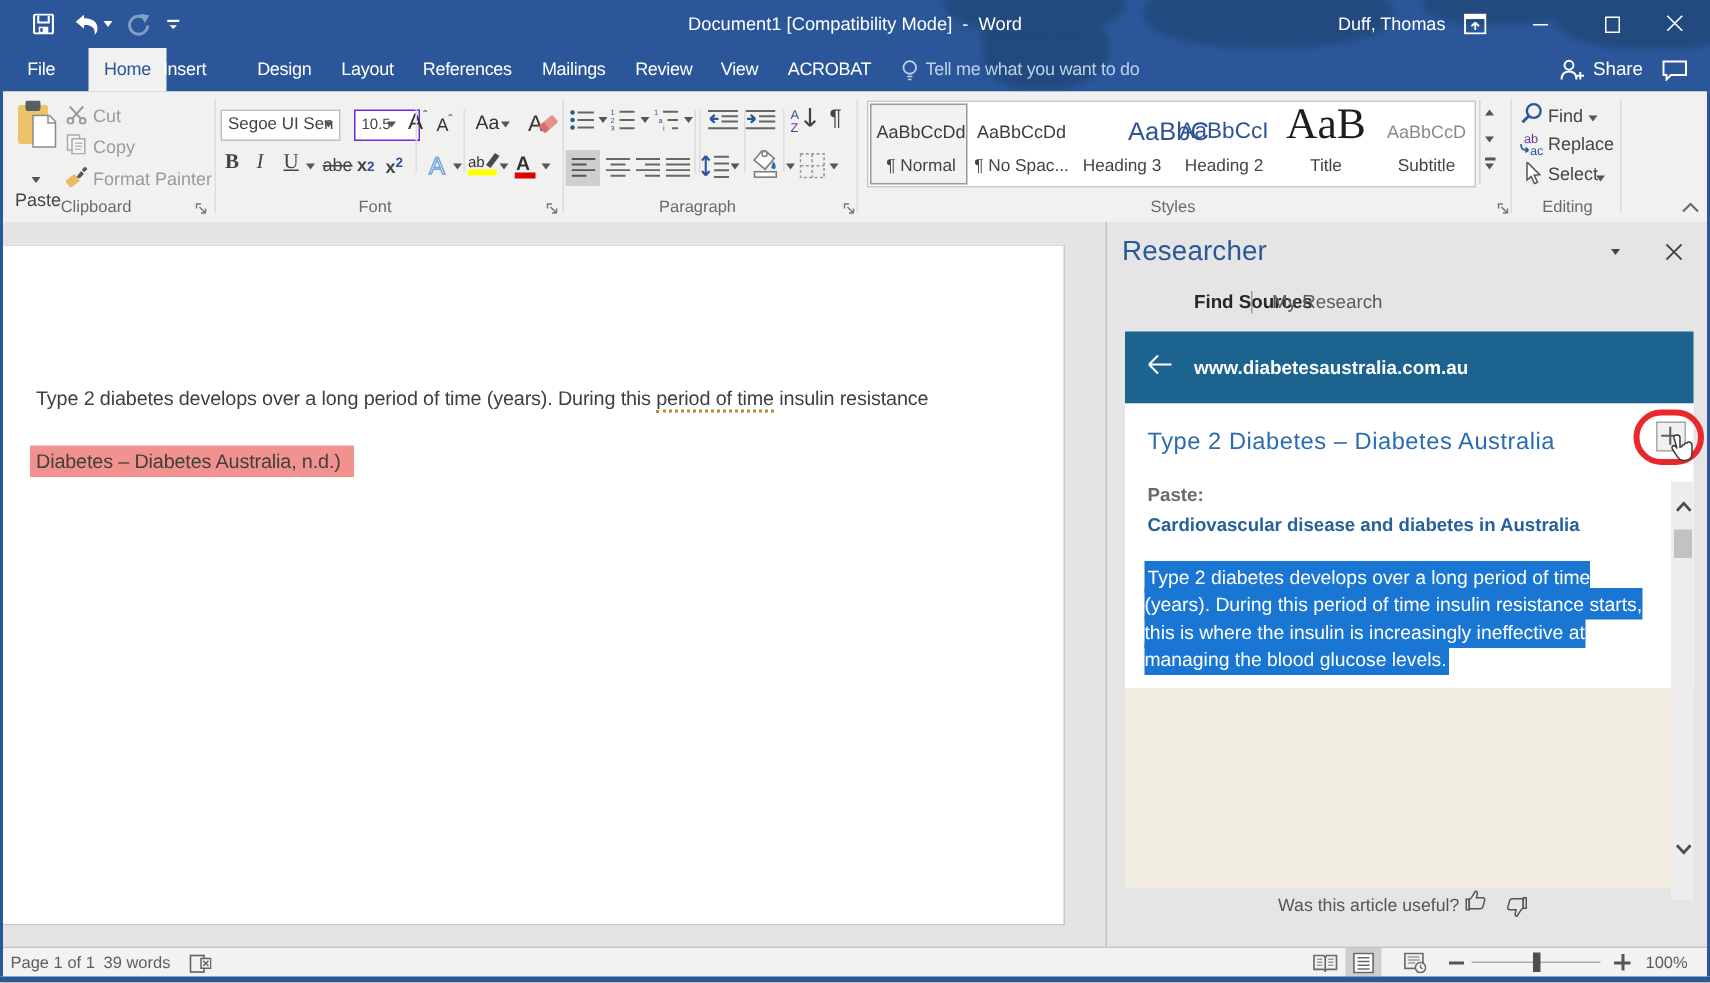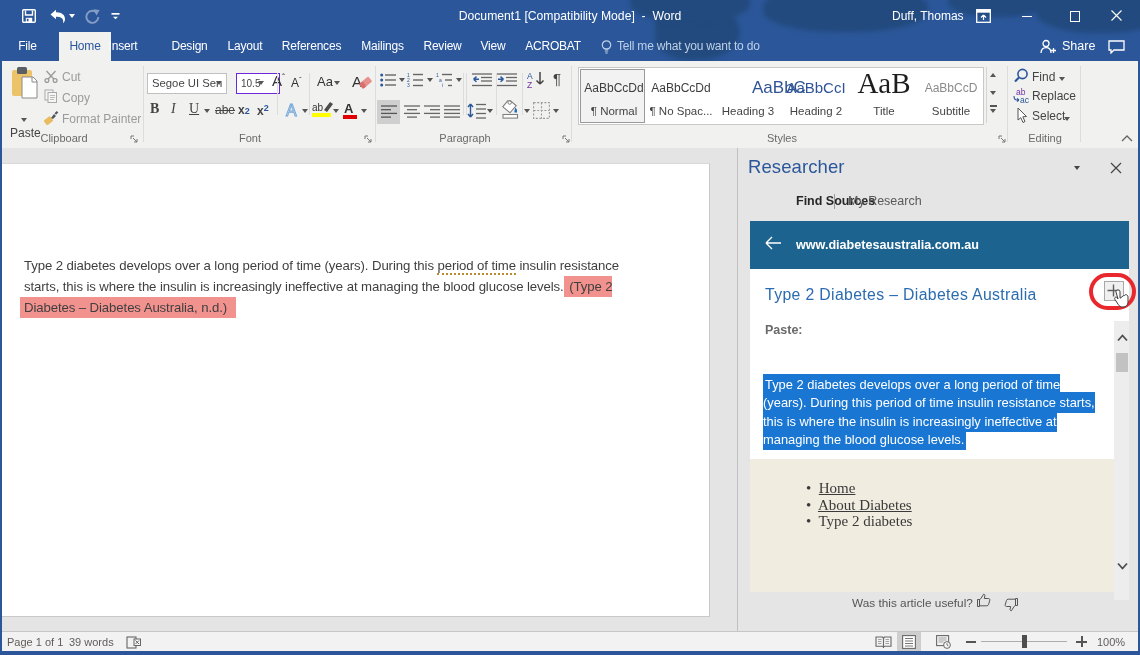--- a/index.html
+++ b/index.html
@@ -397,21 +397,20 @@
   <div class="glabel" style="left:1005px;width:80px;">Editing</div>
   <div class="gsep" style="left:1080px;"></div>
   <svg class="ab" style="left:1121px;top:74px;" width="12" height="7" viewBox="0 0 12 7">
     <path d="M1 6 L6 1 L11 6" stroke="#666" stroke-width="1.4" fill="none"></path>
   </svg>
 </div>
 
 <div class="ab" id="docarea">
   <div id="page">
     <div class="dtext" style="left:22px;top:94px;">Type 2 diabetes develops over a long period of time (years). During this <span id="sq">period of time</span> insulin resistance</div>
-    <div class="dtext" style="left:22px;top:115px;">starts, this is where the insulin is increasingly ineffective at managing the blood glucose levels.<span class="hl" style="padding-left:2px;">&nbsp;(Type 2</span></div>
     <div class="dtext" style="left:22px;top:136px;"><span class="hl" style="margin-left:-4px;padding-left:4px;padding-right:9px;">Diabetes – Diabetes Australia, n.d.)</span></div>
   </div>
 </div>
 
 <div class="ab" id="pane">
   <div class="ab" style="left:10px;top:8px;font-size:18.5px;letter-spacing:0.1px;color:#2b579a;">Researcher</div>
   <div class="dd" style="left:336px;top:18px;border-top-color:#444;"></div>
   <svg class="ab" style="left:372px;top:14px;" width="12" height="12" viewBox="0 0 12 12">
       <path d="M1 1 L11 11 M11 1 L1 11" stroke="#444" stroke-width="1.2"></path>
     </svg>
@@ -421,30 +420,26 @@
 
   <div class="ab" style="left:12px;top:73px;width:379px;height:48px;background:#1d6390;"></div>
   <svg class="ab" style="left:26px;top:88px;" width="18" height="14" viewBox="0 0 18 14">
     <path d="M17 7 H2 M2 7 L8 1 M2 7 L8 13" stroke="#fff" stroke-width="1.4" fill="none"></path>
   </svg>
   <div class="ab" style="left:58px;top:90px;font-size:12.6px;font-weight:bold;color:#fff;">www.diabetesaustralia.com.au</div>
 
   <div class="ab" style="left:12px;top:121px;width:379px;height:190px;background:#fff;"></div>
   <div class="ab" style="left:27px;top:138px;font-size:15.8px;letter-spacing:0.35px;color:#2b6cb0;">Type 2 Diabetes – Diabetes Australia</div>
   <div class="ab" style="left:27px;top:175px;font-size:12.5px;font-weight:bold;color:#6a6a6a;">Paste:</div>
+  <div class="ab" style="left:27px;top:195px;font-size:12.4px;font-weight:bold;color:#26619c;">Cardiovascular disease and diabetes in Australia</div>
   <div class="ab" style="left:25px;top:228px;font-size:12.9px;line-height:18.3px;color:#fff;width:345px;">
     <span style="background:#1976d2;padding:3px 2px;">Type 2 diabetes develops over a long period of time<br>(years). During this period of time insulin resistance starts,<br>this is where the insulin is increasingly ineffective at<br>managing the blood glucose levels.</span>
   </div>
 
   <div class="ab" id="cream" style="left:12px;top:311px;width:365px;height:133px;background:#f1ece0;font-family:'Liberation Serif',serif;color:#3a3a3a;">
-    <div class="ab" style="left:56px;top:21px;font-size:15px;line-height:16.6px;">
-      <div>•&nbsp; <span style="text-decoration:underline;">Home</span></div>
-      <div>•&nbsp; <span style="text-decoration:underline;">About Diabetes</span></div>
-      <div>•&nbsp; Type 2 diabetes</div>
-    </div>
   </div>
 
   <div class="ab" style="left:376px;top:173px;width:15px;height:279px;background:#ededed;"></div>
   <svg class="ab" style="left:379px;top:186px;" width="11" height="8" viewBox="0 0 11 8">
       <path d="M1 6.5 L5.5 1.5 L10 6.5" stroke="#4d4d4d" stroke-width="1.8" fill="none"></path>
     </svg>
   <div class="ab" style="left:378px;top:205px;width:12px;height:19px;background:#c2c2c2;"></div>
   <svg class="ab" style="left:379px;top:414px;" width="11" height="8" viewBox="0 0 11 8">
       <path d="M1 1.5 L5.5 6.5 L10 1.5" stroke="#4d4d4d" stroke-width="1.8" fill="none"></path>
     </svg>

